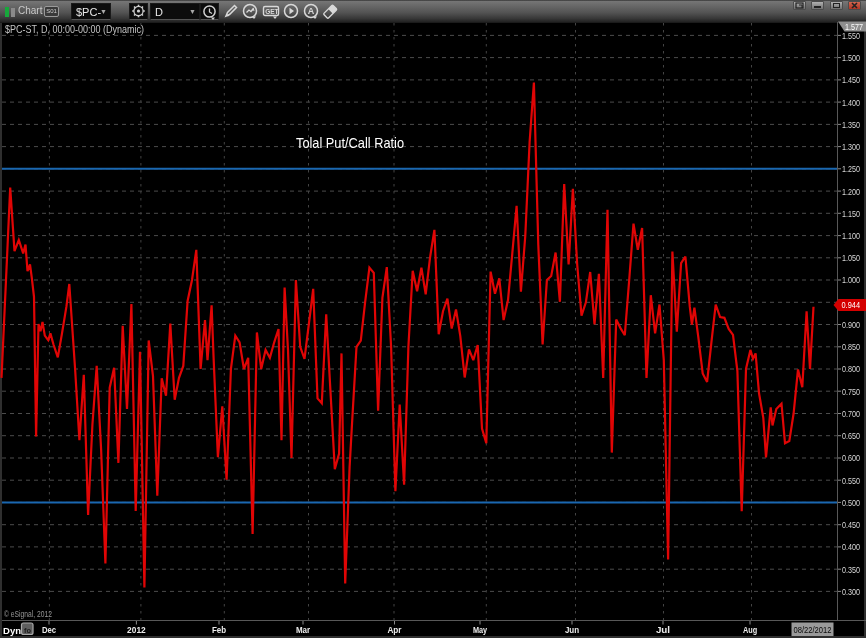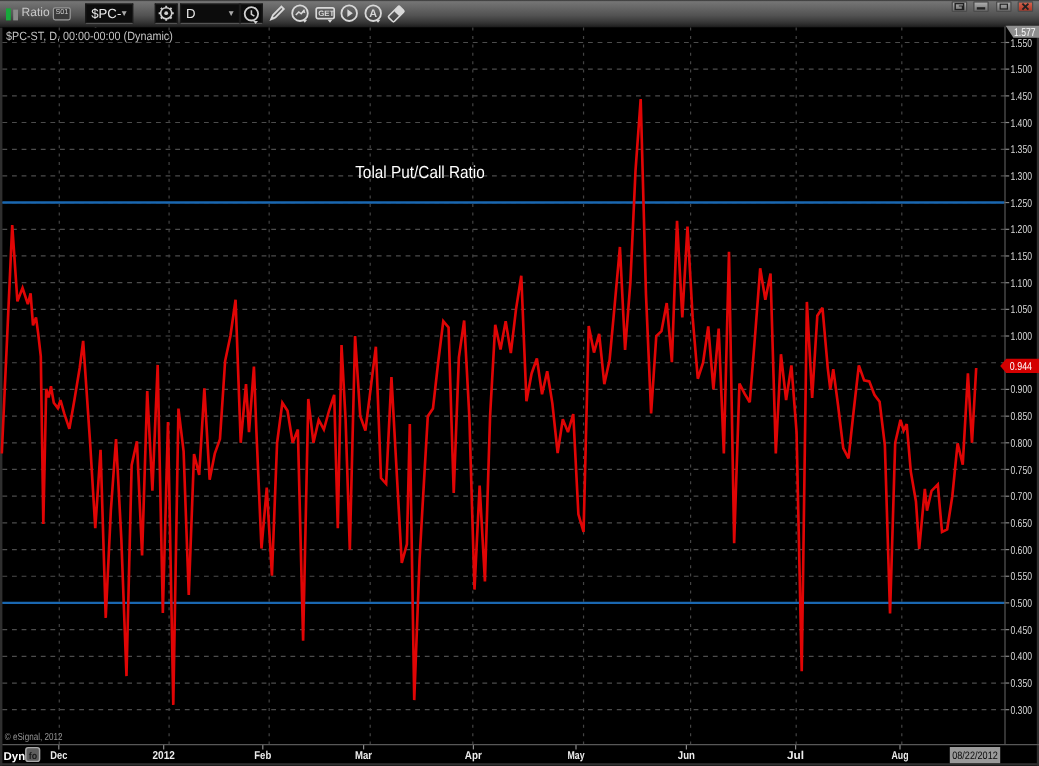--- a/index.html
+++ b/index.html
@@ -14,21 +14,21 @@
 #wbtns{position:absolute;right:5px;top:1px;height:9px;}
 .wb{display:inline-block;width:13px;height:9px;margin-left:1px;vertical-align:top;
 background:linear-gradient(#b0b0b0,#6f6f6f);border:1px solid #4c4c4c;border-radius:1px;
 box-sizing:border-box;position:relative;}
 .wbr{background:linear-gradient(#d4654f,#b03423);}
 </style></head>
 <body>
 <div id="toolbar">
   <div style="position:absolute;left:5px;top:7px;width:4px;height:10px;background:#17a83b;"></div>
   <div style="position:absolute;left:11px;top:8px;width:4px;height:9px;background:#8a8a8a;"></div>
-  <div style="position:absolute;left:18px;top:5px;color:#c9c9c9;font-size:10px;">Ratio</div>
+  <div style="position:absolute;left:18px;top:5px;color:#c9c9c9;font-size:10px;">Chart</div>
   <div style="position:absolute;left:44px;top:6px;width:13px;height:9px;border:1px solid #9a9a9a;
        border-radius:2px;color:#cfcfcf;font-size:6px;line-height:9px;text-align:center;background:#3a3a3a;">S01</div>
   <div class="cbox" style="left:71px;width:40px;padding-left:4px;">$PC-ST<span style="position:absolute;right:3px;top:0px;font-size:7px;color:#aaa;">▼</span></div>
   <div class="cbox" style="left:129px;width:19px;text-align:center;">
     <svg width="17" height="15" viewBox="0 0 17 15">
         <g fill="none" stroke="#d0d0d0" stroke-width="1.3">
           <circle cx="8.5" cy="7" r="4.6"></circle>
           <circle cx="8.5" cy="7" r="1.6" fill="#d0d0d0" stroke="none"></circle>
         </g>
         <g stroke="#d0d0d0" stroke-width="1.6">

